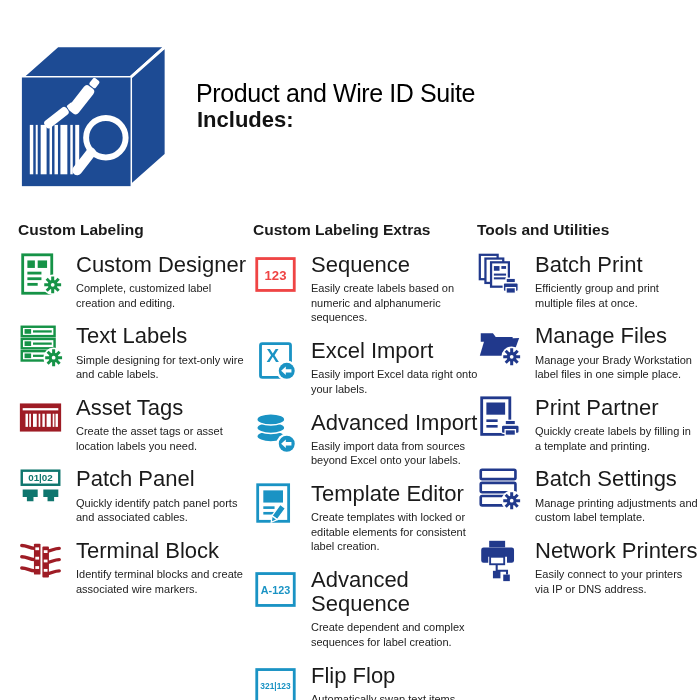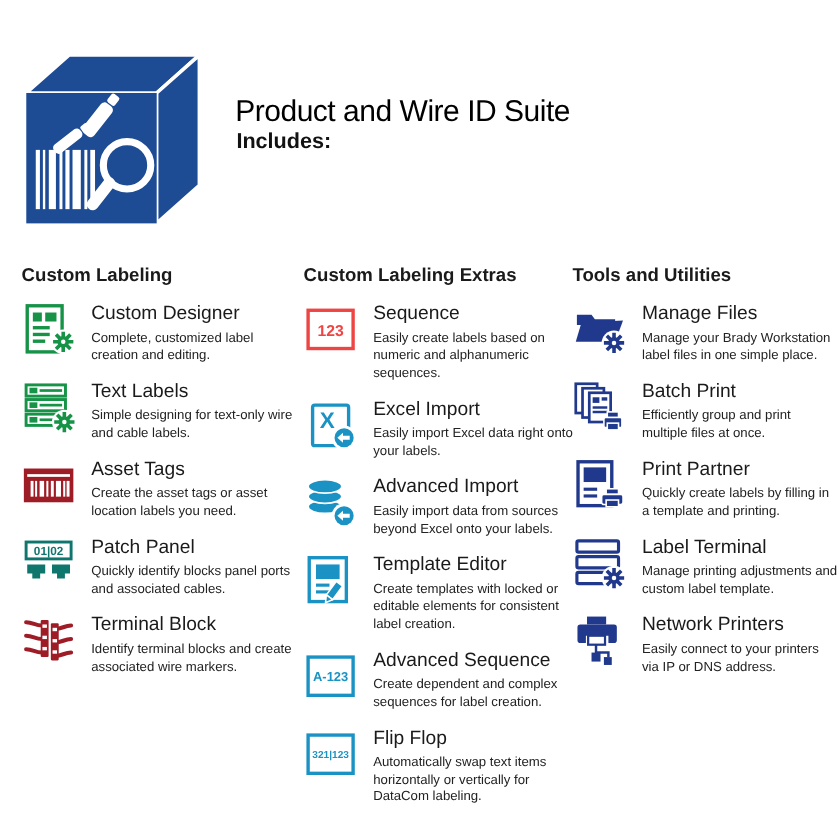--- a/index.html
+++ b/index.html
@@ -4,32 +4,32 @@
 <style>
   html,body{margin:0;padding:0;}
   body{
     width:700px;height:700px;background:#ffffff;position:relative;
     font-family:"Liberation Sans","DejaVu Sans",sans-serif;
     color:#1a1a1a;overflow:hidden;
   }
   .logo{position:absolute;left:14px;top:36px;width:162px;height:162px;}
   .titles{position:absolute;left:196px;top:80px;}
   .page-title{font-size:25px;font-weight:400;letter-spacing:-0.4px;color:#000000;margin:0;line-height:1.05;}
-  .page-subtitle{font-size:18px;font-weight:700;color:#121212;margin:2px 0 0 1px;line-height:1.1;}
+  .page-subtitle{font-size:22px;font-weight:700;color:#121212;margin:2px 0 0 1px;line-height:1.1;}
   .columns{position:absolute;top:221px;left:0;width:700px;height:470px;}
   .col{position:absolute;top:0;}
   .col[data-col="0"]{left:18px;width:232px;}
   .col[data-col="1"]{left:253px;width:226px;}
   .col[data-col="2"]{left:477px;width:222px;}
   .col-header{font-size:15.5px;font-weight:700;color:#1a1a1a;margin:0 0 14px 0;line-height:1.1;}
   .item{display:flex;align-items:flex-start;margin-bottom:13px;}
   .item-icon{width:45px;height:45px;flex:0 0 45px;margin-right:13px;display:block;}
   .item-icon svg{width:45px;height:45px;display:block;}
   .item-text{display:block;padding-top:1px;}
-  .item-title{display:block;font-size:16px;color:#1a1a1a;line-height:1.1;margin-bottom:4px;}
+  .item-title{display:block;font-size:22px;color:#1a1a1a;line-height:1.1;margin-bottom:4px;}
   .item-desc{display:block;font-size:11px;color:#222222;line-height:1.33;max-width:174px;}
 </style>
 </head>
 <body>
 
 <div class="logo">
   <svg viewBox="0 0 164 164" aria-hidden="true">
     <polygon points="8,42 44,10 154,10 118,42" fill="#1d4b94" stroke="#ffffff" stroke-width="3"></polygon>
     <polygon points="118,42 154,10 154,120 118,152" fill="#1d4b94" stroke="#ffffff" stroke-width="3"></polygon>
     <rect x="8" y="42" width="110" height="110" fill="#1d4b94"></rect>
@@ -145,21 +145,21 @@
     <span class="item-icon" style="color: #0f766e;">
           <svg viewBox="0 0 48 48">
             <rect x="4" y="5" width="40" height="15" fill="none" stroke="currentColor" stroke-width="2.6"></rect>
             <text x="24" y="16.5" text-anchor="middle" font-size="10.5" font-weight="bold" fill="currentColor" font-family="Liberation Sans, DejaVu Sans, sans-serif">01|02</text>
             <path d="M5,25 h16 v8 h-4.5 v4.5 h-7 V33 H5 z" fill="currentColor"></path>
             <path d="M27,25 h16 v8 h-4.5 v4.5 h-7 V33 h-4.5 z" fill="currentColor"></path>
           </svg>
         </span>
     <span class="item-text">
       <span class="item-title">Patch Panel</span>
-      <span class="item-desc">Quickly identify blocks panel ports and associated cables.</span>
+      <span class="item-desc">Quickly identify patch panel ports and associated cables.</span>
     </span>
   </div>
       <div class="item">
     <span class="item-icon" style="color: rgb(158, 28, 37);">
           <svg viewBox="0 0 48 48">
             <g fill="none" stroke="currentColor" stroke-width="3.6" stroke-linecap="round">
               <path d="M18,11 C12,11 10,8 4,8"></path>
               <path d="M18,23 C12,23 10,20 4,20"></path>
               <path d="M18,35 C12,35 10,32 4,32"></path>
               <path d="M30,14 C36,14 38,11 44,11"></path>
@@ -278,40 +278,20 @@
       <span class="item-title">Flip Flop</span>
       <span class="item-desc">Automatically swap text items horizontally or vertically for DataCom labeling.</span>
     </span>
   </div>
     </section>
   <section class="col" data-col="2">
       <h3 class="col-header">Tools and Utilities</h3>
       <div class="item">
     <span class="item-icon" style="color: rgb(33, 57, 140);">
           <svg viewBox="0 0 48 48">
-            <g fill="currentColor">
-              <path d="M4,11 h13 l3,4 h18 v5 H4 z"></path>
-              <polygon points="8,18 45,16 38,35 3,35"></polygon>
-            </g>
-            <g transform="translate(37,36)">
-              <circle r="11" fill="#fff"></circle>
-              <path d="M0,-9V-4M6.4,-6.4L2.8,-2.8M9,0H4M6.4,6.4L2.8,2.8M0,9V4M-6.4,6.4L-2.8,2.8M-9,0H-4M-6.4,-6.4L-2.8,-2.8" stroke="currentColor" stroke-width="3.2" fill="none"></path>
-              <circle r="5.2" fill="currentColor"></circle>
-              <circle r="2" fill="#fff"></circle>
-            </g>
-          </svg>
-        </span>
-    <span class="item-text">
-      <span class="item-title">Manage Files</span>
-      <span class="item-desc">Manage your Brady Workstation label files in one simple place.</span>
-    </span>
-  </div>
-      <div class="item">
-    <span class="item-icon" style="color: rgb(33, 57, 140);">
-          <svg viewBox="0 0 48 48">
             <g fill="#fff" stroke="currentColor" stroke-width="2.4">
               <rect x="3" y="3" width="19" height="26"></rect>
               <rect x="9" y="7" width="19" height="26"></rect>
               <rect x="15" y="11" width="19" height="26"></rect>
             </g>
             <g fill="currentColor">
               <rect x="18" y="15" width="6" height="5"></rect>
               <rect x="26" y="15" width="5" height="3"></rect>
               <rect x="18" y="23" width="13" height="2.2"></rect>
               <rect x="18" y="27" width="13" height="2.2"></rect>
@@ -319,20 +299,40 @@
             <g transform="translate(28,30)">
               <rect x="3" y="-2" width="10" height="5" fill="currentColor" stroke="#fff" stroke-width="1.4"></rect>
               <rect x="0" y="3" width="16" height="9" rx="1.5" fill="currentColor" stroke="#fff" stroke-width="1.4"></rect>
               <rect x="3" y="8" width="10" height="6" fill="currentColor" stroke="#fff" stroke-width="1.4"></rect>
             </g>
           </svg>
         </span>
     <span class="item-text">
       <span class="item-title">Batch Print</span>
       <span class="item-desc">Efficiently group and print multiple files at once.</span>
+    </span>
+  </div>
+      <div class="item">
+    <span class="item-icon" style="color: rgb(33, 57, 140);">
+          <svg viewBox="0 0 48 48">
+            <g fill="currentColor">
+              <path d="M4,11 h13 l3,4 h18 v5 H4 z"></path>
+              <polygon points="8,18 45,16 38,35 3,35"></polygon>
+            </g>
+            <g transform="translate(37,36)">
+              <circle r="11" fill="#fff"></circle>
+              <path d="M0,-9V-4M6.4,-6.4L2.8,-2.8M9,0H4M6.4,6.4L2.8,2.8M0,9V4M-6.4,6.4L-2.8,2.8M-9,0H-4M-6.4,-6.4L-2.8,-2.8" stroke="currentColor" stroke-width="3.2" fill="none"></path>
+              <circle r="5.2" fill="currentColor"></circle>
+              <circle r="2" fill="#fff"></circle>
+            </g>
+          </svg>
+        </span>
+    <span class="item-text">
+      <span class="item-title">Manage Files</span>
+      <span class="item-desc">Manage your Brady Workstation label files in one simple place.</span>
     </span>
   </div>
       <div class="item">
     <span class="item-icon" style="color: rgb(33, 57, 140);">
           <svg viewBox="0 0 48 48">
             <rect x="5" y="3" width="30" height="39" fill="none" stroke="currentColor" stroke-width="3"></rect>
             <rect x="10" y="8" width="20" height="13" fill="currentColor"></rect>
             <rect x="10" y="26" width="12" height="2.8" fill="currentColor"></rect>
             <rect x="10" y="32" width="12" height="2.8" fill="currentColor"></rect>
             <g transform="translate(26,27)">
@@ -357,21 +357,21 @@
             </g>
             <g transform="translate(37,37)">
               <circle r="11" fill="#fff"></circle>
               <path d="M0,-9V-4M6.4,-6.4L2.8,-2.8M9,0H4M6.4,6.4L2.8,2.8M0,9V4M-6.4,6.4L-2.8,2.8M-9,0H-4M-6.4,-6.4L-2.8,-2.8" stroke="currentColor" stroke-width="3.2" fill="none"></path>
               <circle r="5.2" fill="currentColor"></circle>
               <circle r="2" fill="#fff"></circle>
             </g>
           </svg>
         </span>
     <span class="item-text">
-      <span class="item-title">Label Terminal</span>
+      <span class="item-title">Batch Settings</span>
       <span class="item-desc">Manage printing adjustments and custom label template.</span>
     </span>
   </div>
       <div class="item">
     <span class="item-icon" style="color: rgb(33, 57, 140);">
           <svg viewBox="0 0 48 48">
             <g fill="currentColor">
               <rect x="13" y="3" width="17" height="7"></rect>
               <path d="M7,10 h30 a2.5,2.5 0 0 1 2.5,2.5 V24 a2.5,2.5 0 0 1 -2.5,2.5 h-5 V20 H12 v6.5 H7 A2.5,2.5 0 0 1 4.5,24 V12.5 A2.5,2.5 0 0 1 7,10 z"></path>
             </g>

